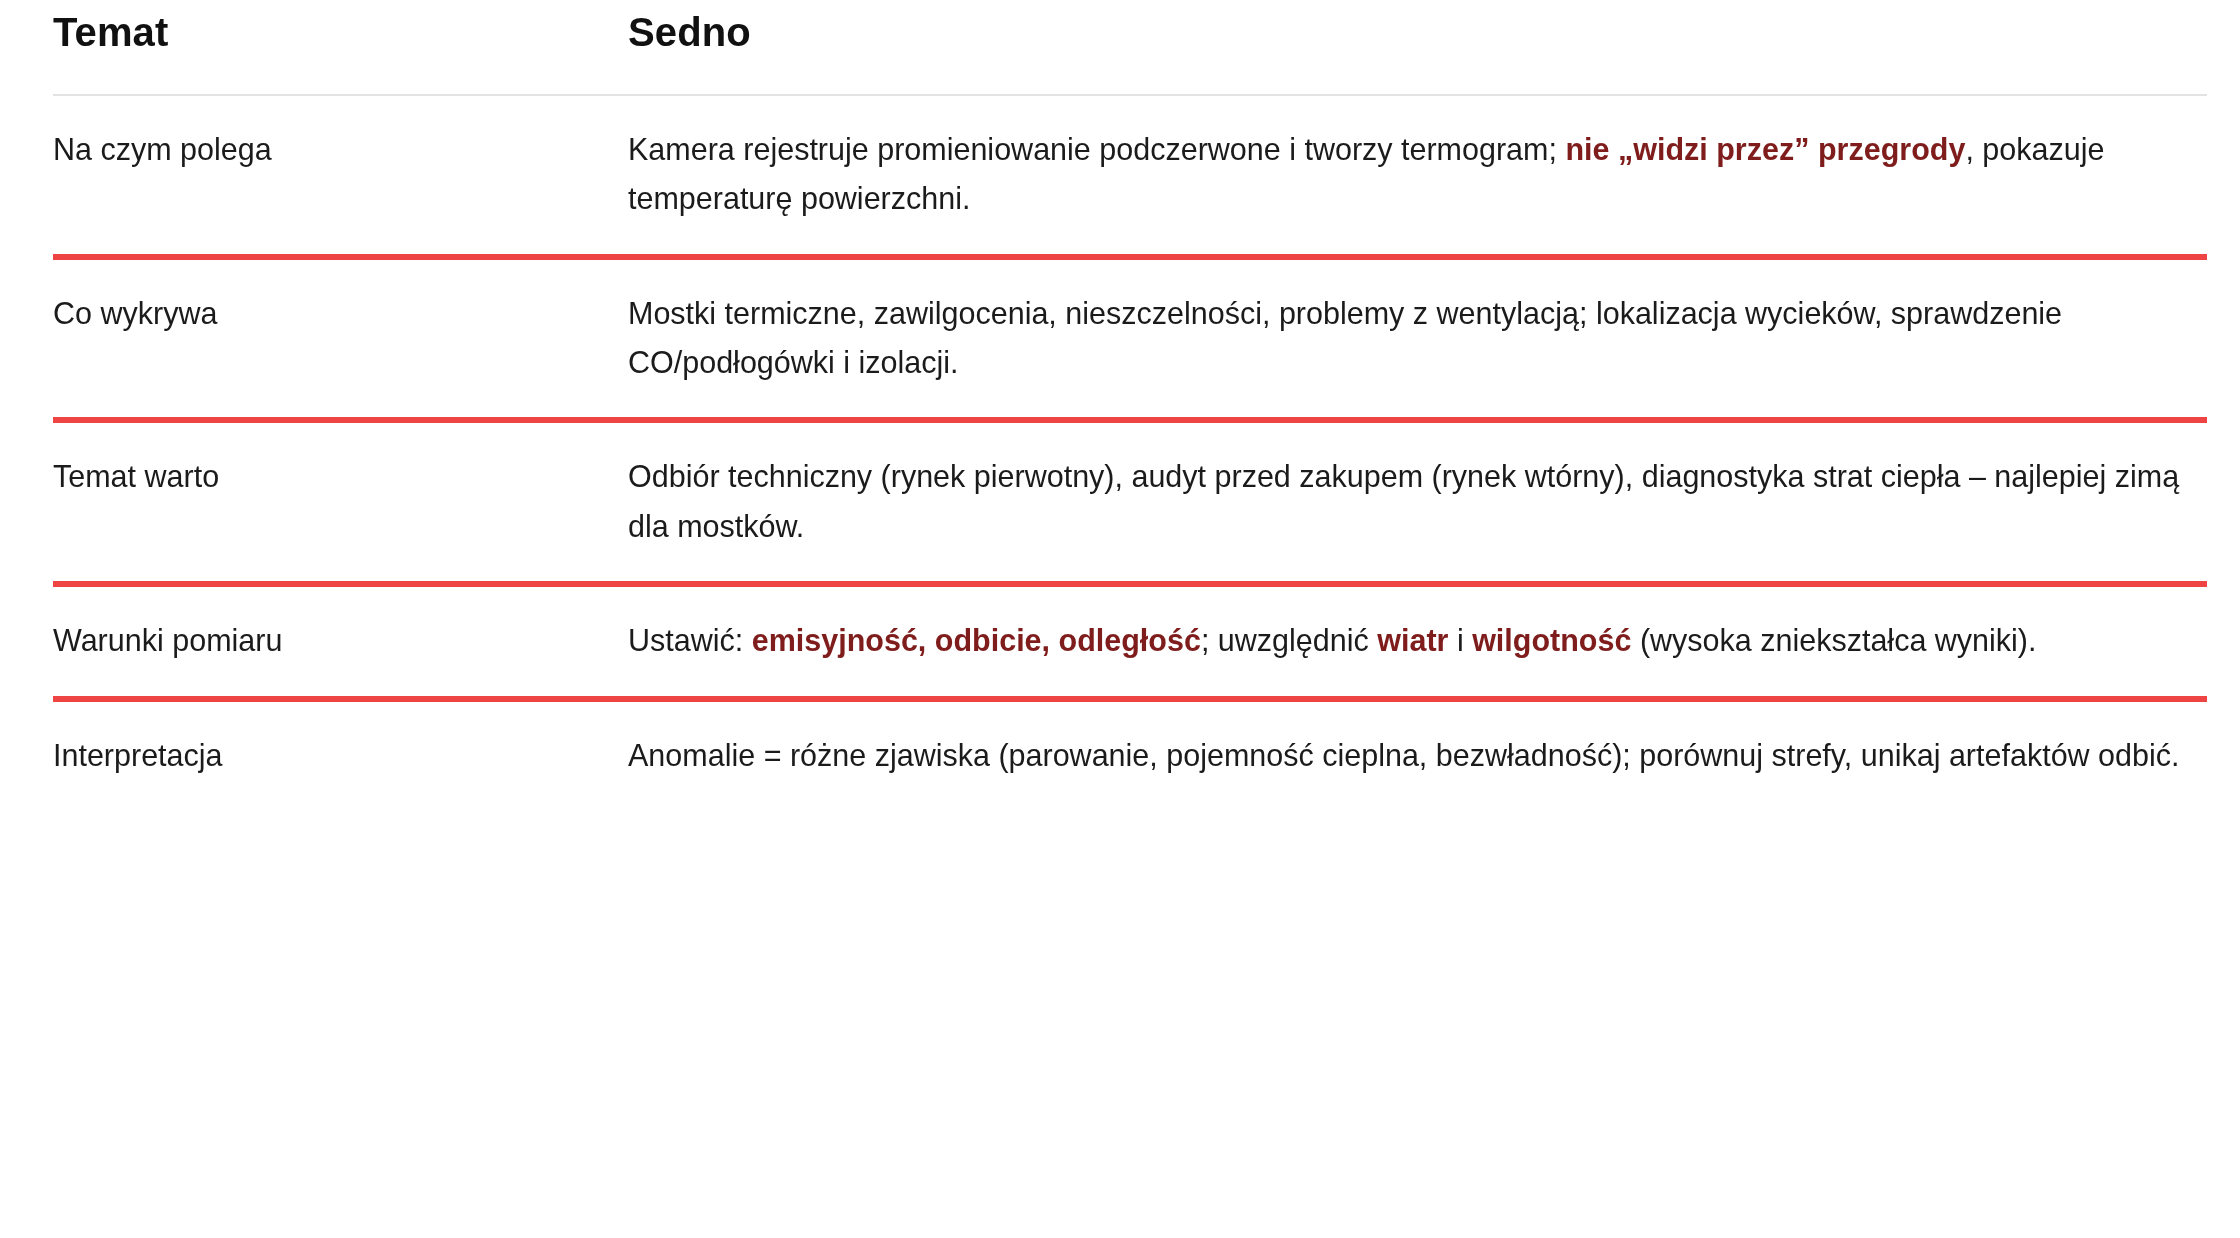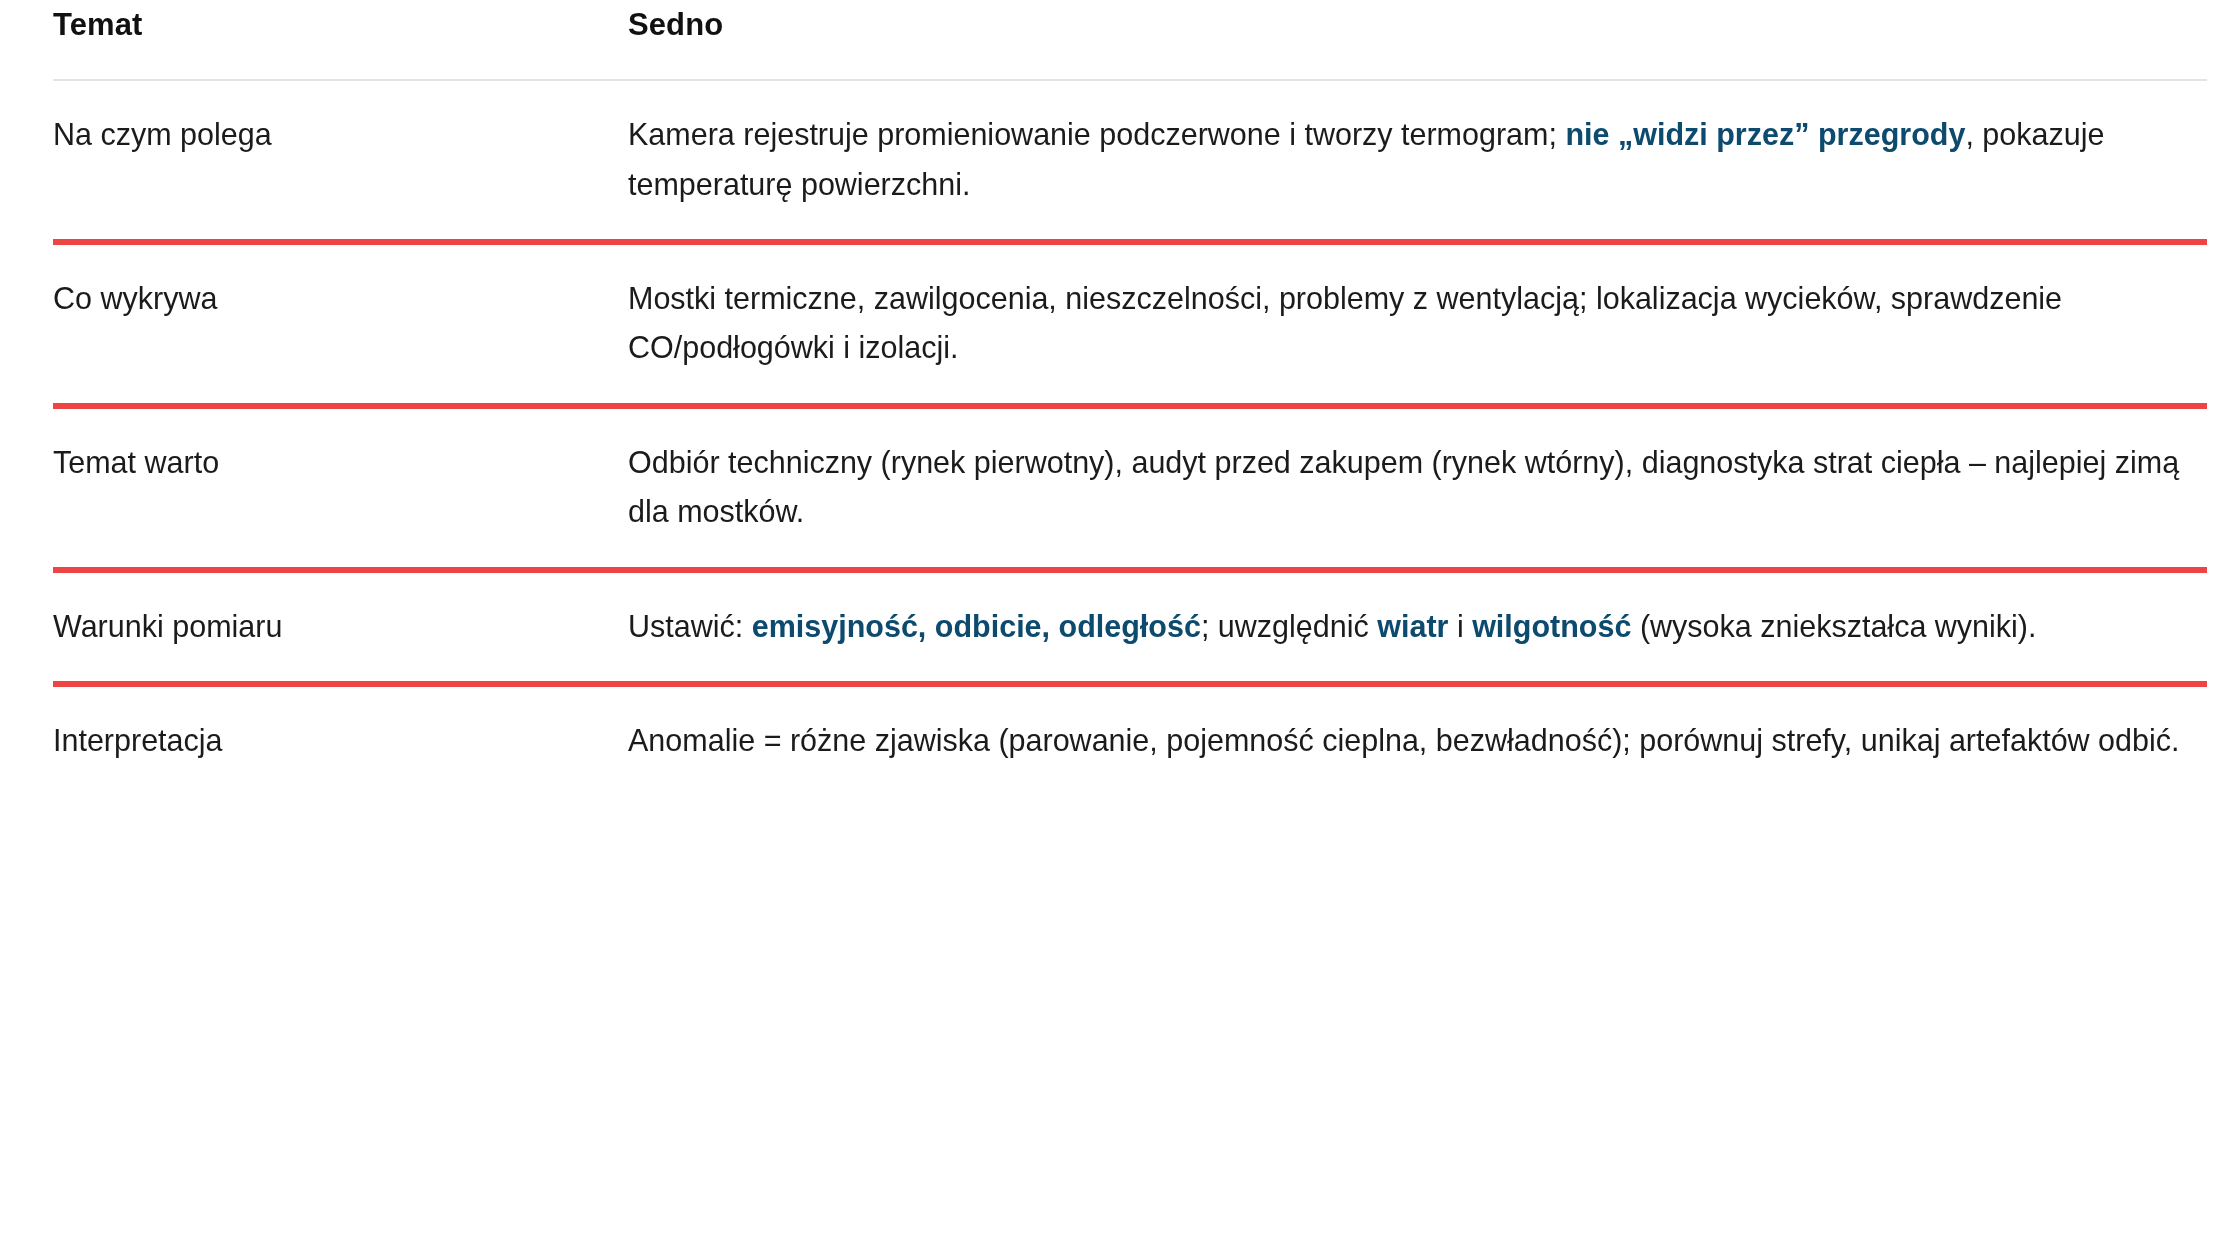--- a/index.html
+++ b/index.html
@@ -32,21 +32,21 @@
     font-size: 30.5px;
     line-height: 1.62;
   }
 
   table.info-table col.col-topic  { width: 575px; }
   table.info-table col.col-detail { width: 1579px; }
 
   thead th {
     text-align: left;
     font-weight: 700;
-    font-size: 31px;
+    font-size: 40px;
     color: #111111;
     padding: 0 0 29px 0;
     vertical-align: bottom;
     border-bottom: 2px solid #e3e3e3;
     letter-spacing: 0.1px;
   }
 
   thead th.th-detail { padding-left: 0; margin-top: 44px; }
 
   tbody td {
@@ -66,21 +66,21 @@
     white-space: nowrap;
   }
 
   tbody td.detail-cell {
     padding-right: 8px;
   }
 
   tbody td b,
   tbody td strong {
     font-weight: 700;
-    color: #0c4a6e;
+    color: #7f1d1d;
   }
 
   .detail-text {
     display: block;
     max-width: 1560px;
   }
 </style>
 </head>
 <body>
 

